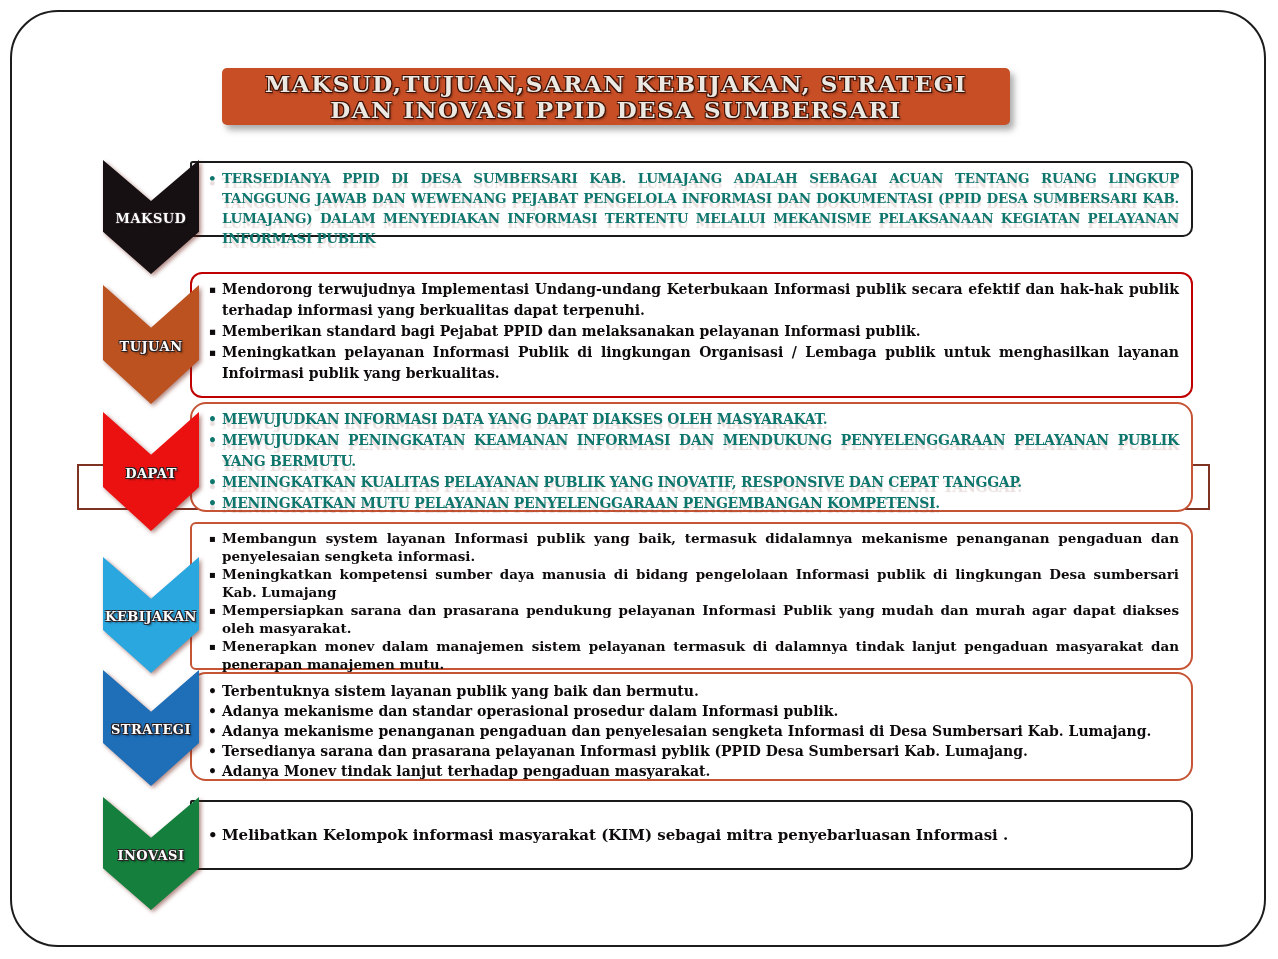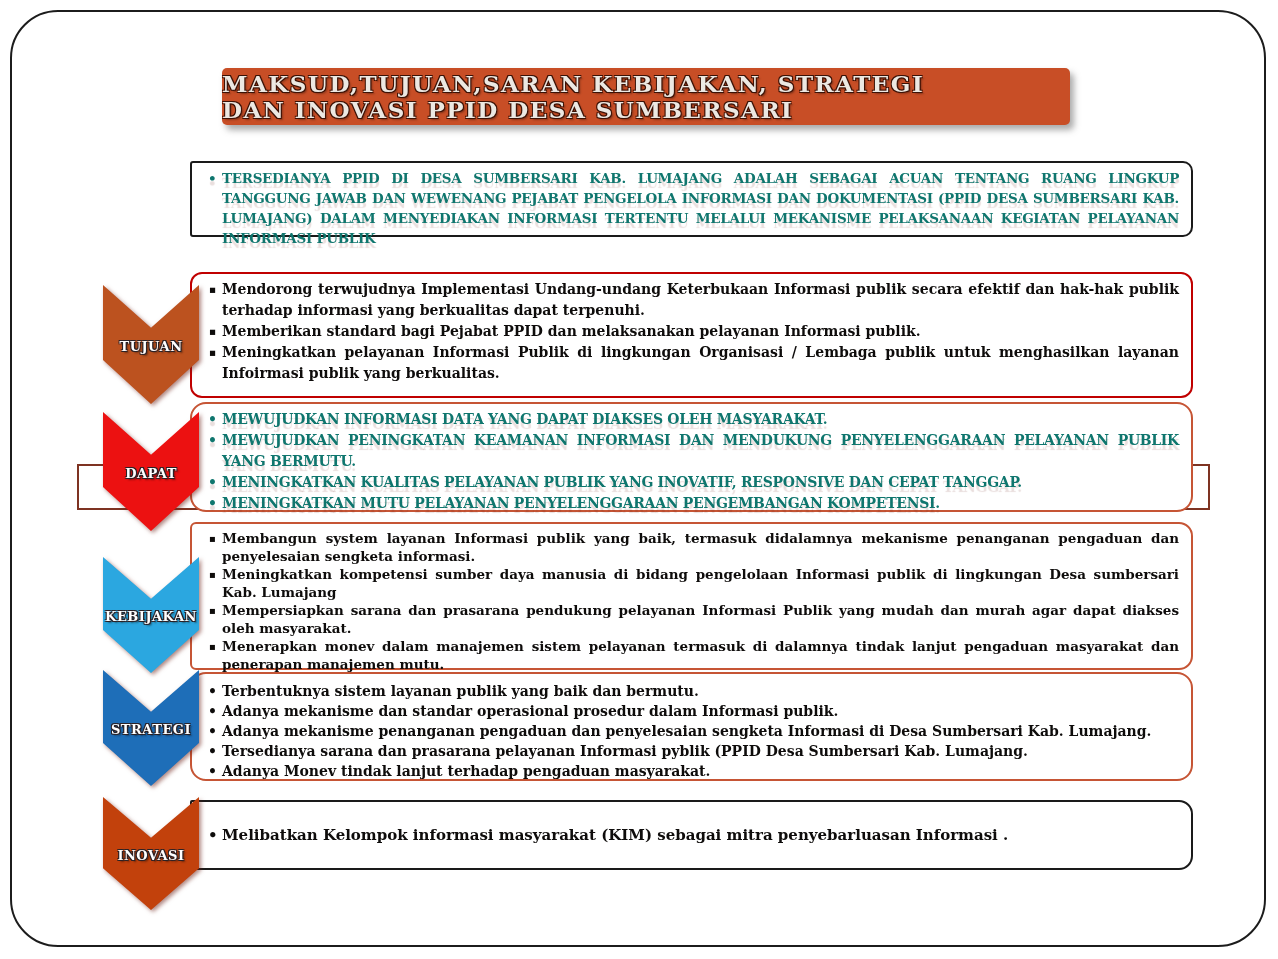--- a/index.html
+++ b/index.html
@@ -2,40 +2,40 @@
 <html><head>
 <meta charset="utf-8">
 <style>
   html,body{margin:0;padding:0;background:#ffffff;}
   .slide{position:relative;width:1278px;height:959px;background:#ffffff;overflow:hidden;
          font-family:"DejaVu Serif",serif;}
   .outer-frame{position:absolute;left:10px;top:10px;right:12px;bottom:12px;
          border:2px solid #1c1c1c;border-radius:48px;pointer-events:none;}
 
   
-  .banner{position:absolute;left:222px;top:68px;width:848px;height:57px;background:#c84e26;
+  .banner{position:absolute;left:222px;top:68px;width:788px;height:57px;background:#c84e26;
          border-radius:5px;box-shadow:4px 5px 6px rgba(90,90,90,.5);
-         display:flex;flex-direction:column;justify-content:center;}
+         display:flex;flex-direction:column;justify-content:center;align-items:center;}
   .banner .tline{color:#ece8e2;font-weight:bold;font-size:23px;line-height:26px;letter-spacing:1.5px;
          text-shadow:-1px -1px 0 #3c1206,1px -1px 0 #3c1206,-1px 1px 0 #3c1206,1px 1px 0 #3c1206,2px 2px 2px rgba(0,0,0,.35);}
 
   
   .arrowwrap{position:absolute;left:103px;width:96px;z-index:3;
          filter:drop-shadow(2px 2px 2px rgba(110,35,25,.55));}
   .arrow{width:100%;height:100%;position:relative;
          clip-path:polygon(0 0,50% 36%,100% 0,100% 63%,50% 100%,0 63%);}
   .arrow-label{position:absolute;top:51%;left:0;right:0;transform:translateY(-50%);
          text-align:center;color:#ffffff;font-weight:bold;font-size:13px;letter-spacing:.5px;
          text-shadow:-1px -1px 0 #2b2226,1px -1px 0 #2b2226,-1px 1px 0 #2b2226,1px 1px 0 #2b2226,2px 2px 2px rgba(0,0,0,.45);}
   .aw1{top:160px;height:114px;} .a1{background:#161013;}
   .aw2{top:285px;height:119px;} .a2{background:#bc521f;}
   .aw3{top:412px;height:119px;} .a3{background:#ec1111;}
   .aw4{top:557px;height:116px;} .a4{background:#2ba7e0;}
   .aw5{top:670px;height:116px;} .a5{background:#1e6eb8;}
-  .aw6{top:797px;height:113px;} .a6{background:#c2410c;}
+  .aw6{top:797px;height:113px;} .a6{background:#15803d;}
 
   
   .box{position:absolute;left:190px;width:1003px;background:#ffffff;z-index:2;box-sizing:border-box;}
   .box1{top:161px;height:76px;border:2px solid #1a1a1a;border-radius:3px 10px 10px 3px;}
   .box2{top:272px;height:126px;border:2px solid #c00000;border-radius:12px;}
   .box3{top:402px;height:110px;border:2px solid #c65535;border-radius:16px;}
   .box4{top:522px;height:148px;border:2px solid #c65535;border-radius:6px 14px 14px 6px;}
   .box5{top:672px;height:109px;border:2px solid #c65535;border-radius:16px;}
   .box6{top:800px;height:70px;border:2px solid #1a1a1a;border-radius:2px 14px 14px 2px;
         display:flex;align-items:center;}
@@ -63,20 +63,25 @@
 <div class="slide">
   <div class="outer-frame"></div>
 
   <div class="banner">
     <div class="tline">MAKSUD,TUJUAN,SARAN KEBIJAKAN, STRATEGI</div>
     <div class="tline">DAN INOVASI PPID DESA SUMBERSARI</div>
   </div>
 
   <div class="saran-backdrop"></div>
 
+  <div class="arrowwrap aw1">
+    <div class="arrow a1">
+      <div class="arrow-label">MAKSUD</div>
+    </div>
+  </div>
   <div class="box box1">
     <ul class="caps-text t1 bullets-disc">
       <li>TERSEDIANYA PPID DI DESA SUMBERSARI KAB. LUMAJANG ADALAH SEBAGAI ACUAN TENTANG RUANG LINGKUP TANGGUNG JAWAB DAN WEWENANG PEJABAT PENGELOLA INFORMASI DAN DOKUMENTASI  (PPID DESA SUMBERSARI KAB. LUMAJANG) DALAM MENYEDIAKAN INFORMASI TERTENTU MELALUI MEKANISME PELAKSANAAN KEGIATAN PELAYANAN INFORMASI PUBLIK</li>
     </ul>
   </div>
 
   <div class="arrowwrap aw2">
     <div class="arrow a2">
       <div class="arrow-label">TUJUAN</div>
     </div>

